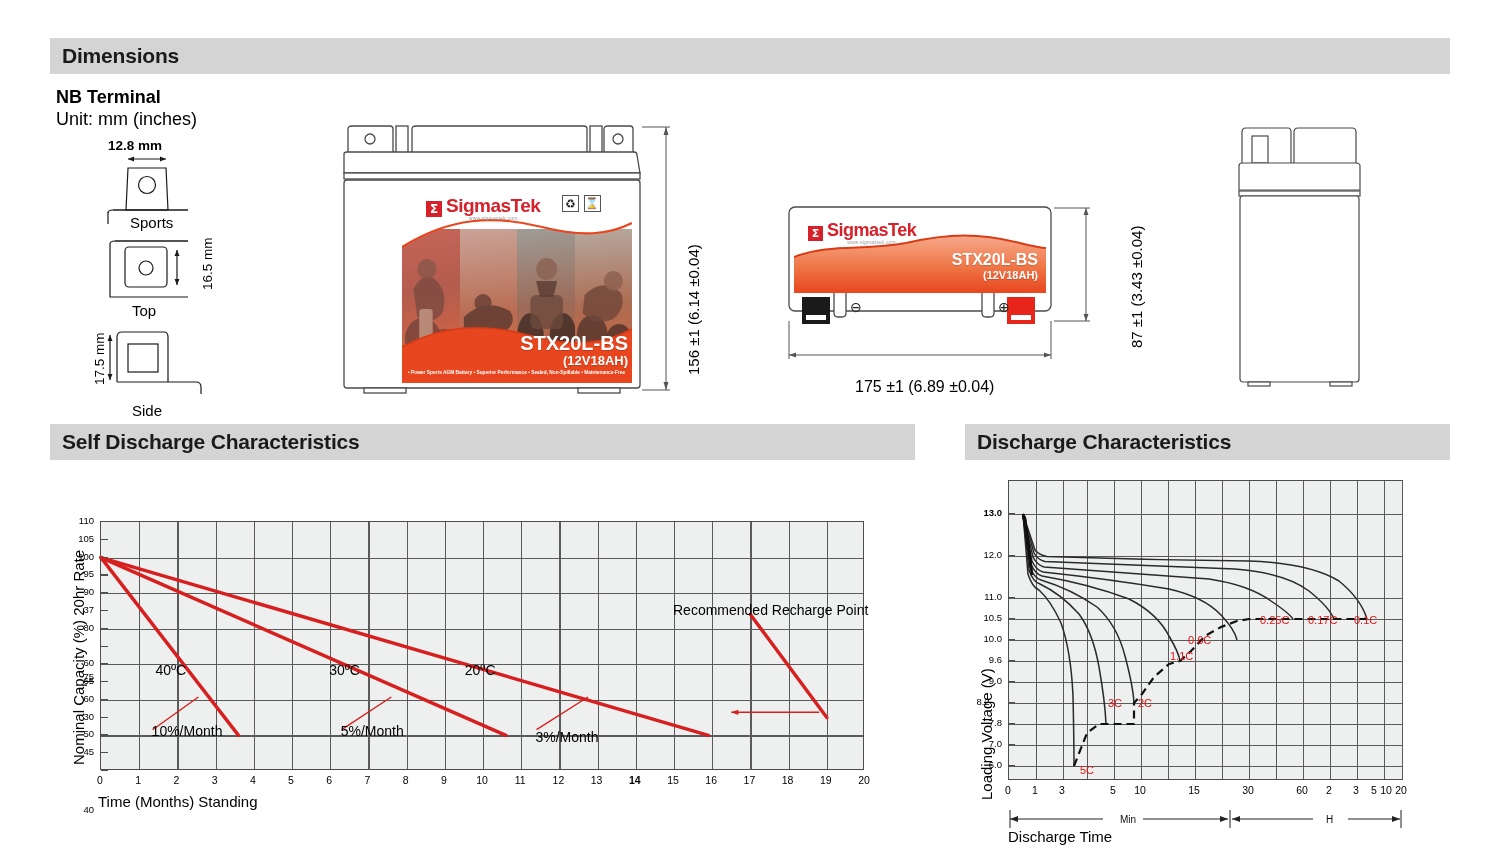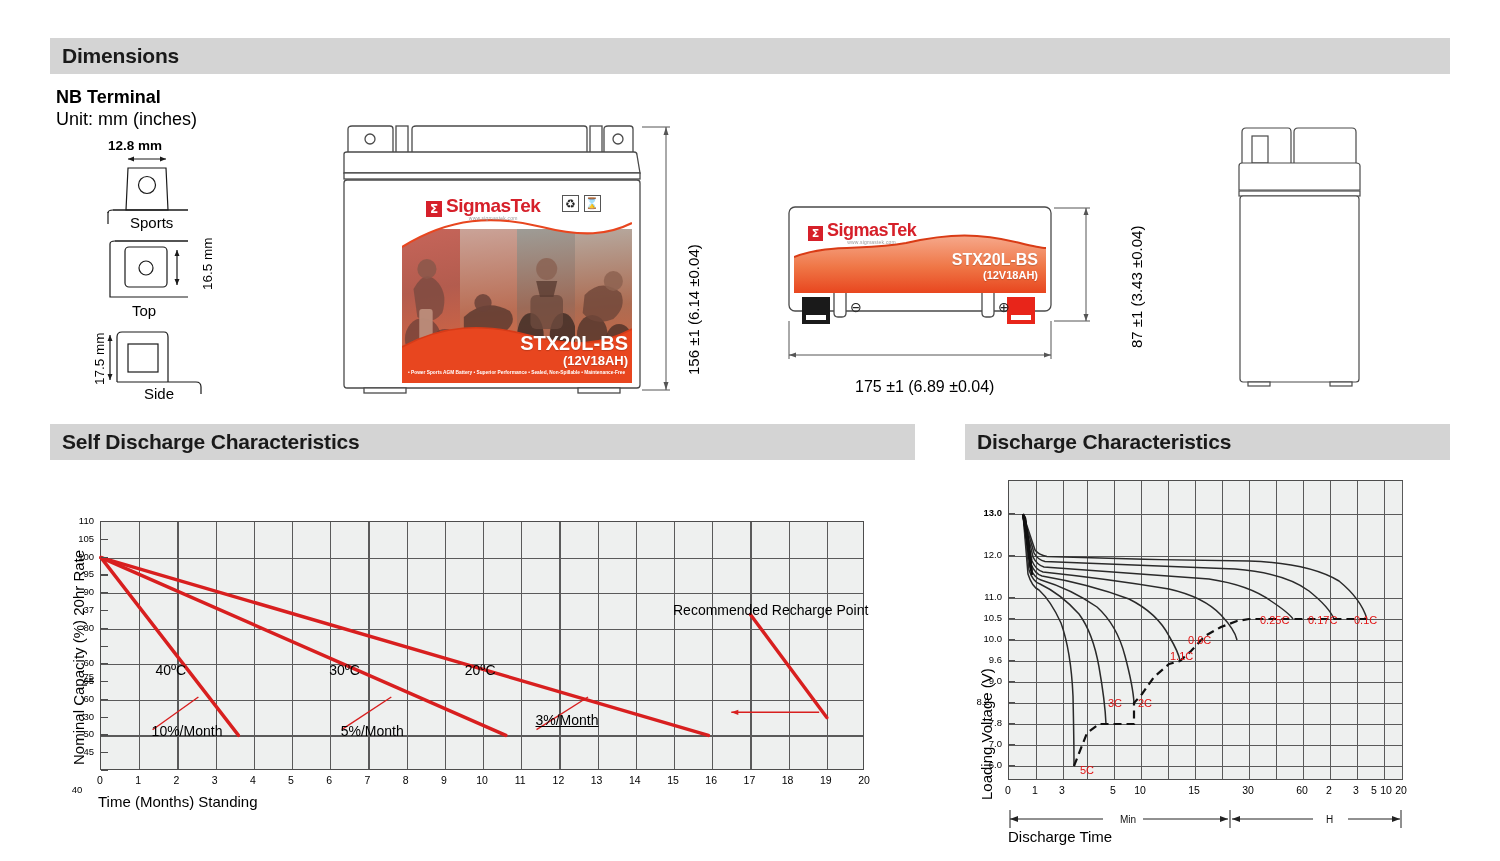--- a/index.html
+++ b/index.html
@@ -194,21 +194,21 @@
       <rect x="68" y="212" width="30" height="28"></rect>
       <path d="M108 250 L136 250 q5 0 5 5 L141 262"></path>
       <line x1="57" y1="250" x2="108" y2="250"></line>
 
       <line x1="50" y1="203" x2="50" y2="248"></line>
       <polygon points="50,203 47.5,209 52.5,209" fill="#1a1a1a" stroke="none"></polygon>
       <polygon points="50,248 47.5,242 52.5,242" fill="#1a1a1a" stroke="none"></polygon>
     </g>
   </svg>
   <div class="dim-text vert-text abs" style="left:32px; top:253px;">17.5 mm</div>
-  <div class="view-label abs" style="left:72px; top:253px;margin-left:12px;">Side</div>
+  <div class="view-label abs" style="left:72px; top:270px;">Side</div>
 </div>
 
 <div class="abs" id="batt-front">
   <svg width="312" height="272">
     <g stroke="#4a4a4a" stroke-width="1.3" fill="#ffffff">
 
       <path d="M10 4 q0 -3 4 -3 L52 1 q3 0 3 3 L55 28 L10 28 Z"></path>
       <rect x="58" y="1" width="12" height="27"></rect>
       <path d="M74 4 q0 -3 4 -3 L246 1 q3 0 3 3 L249 28 L74 28 Z"></path>
       <rect x="252" y="1" width="12" height="27"></rect>
@@ -424,21 +424,21 @@
       <polyline points="0.0,35.6 607.4,213.4" fill="none" stroke="#d81f1f" stroke-width="3.4" stroke-linecap="round"></polyline>
       <line x1="649.4" y1="92.5" x2="725.8" y2="195.6" stroke="#d81f1f" stroke-width="3.4" stroke-linecap="round"></line>
       <line x1="630.3" y1="190.3" x2="718.2" y2="190.3" stroke="#d81f1f" stroke-width="1.4"></line>
       <polygon points="630.3,190.3 637.3,187.7 637.3,192.9" fill="#d81f1f"></polygon>
       <line x1="51.6" y1="207.7" x2="97.4" y2="175.0" stroke="#d81f1f" stroke-width="1.4"></line>
       <line x1="240.7" y1="207.7" x2="290.3" y2="175.0" stroke="#d81f1f" stroke-width="1.4"></line>
       <line x1="435.5" y1="207.7" x2="487.0" y2="175.0" stroke="#d81f1f" stroke-width="1.4"></line>
     </svg>
 </div>
 <div id="sd-yticks">
-    <div class="tick-y" style="left:60px; top:784px; width:34px;text-align:center;">40</div>
+    <div class="tick-y" style="left:60px; top:804px; width:34px;">40</div>
     <div style="position:absolute; left:101px; top:770.0px; width:7px; height:1.2px; background:#4d4d4d;"></div>
     <div class="tick-y" style="left:60px; top:746.2px; width:34px;">45</div>
     <div style="position:absolute; left:101px; top:752.2px; width:7px; height:1.2px; background:#4d4d4d;"></div>
     <div class="tick-y" style="left:60px; top:728.4px; width:34px;">50</div>
     <div style="position:absolute; left:101px; top:734.4px; width:7px; height:1.2px; background:#4d4d4d;"></div>
     <div class="tick-y" style="left:60px; top:710.6px; width:34px;">30</div>
     <div style="position:absolute; left:101px; top:716.6px; width:7px; height:1.2px; background:#4d4d4d;"></div>
     <div class="tick-y" style="left:60px; top:692.9px; width:34px;">60</div>
     <div style="position:absolute; left:101px; top:698.9px; width:7px; height:1.2px; background:#4d4d4d;"></div>
     <div class="tick-y" style="left:60px; top:675.1px; width:34px;">65</div>
@@ -470,35 +470,35 @@
     <div class="tick-x" style="left:240.8px; top:774px; width:24px;">4</div>
     <div class="tick-x" style="left:279.0px; top:774px; width:24px;">5</div>
     <div class="tick-x" style="left:317.2px; top:774px; width:24px;">6</div>
     <div class="tick-x" style="left:355.4px; top:774px; width:24px;">7</div>
     <div class="tick-x" style="left:393.6px; top:774px; width:24px;">8</div>
     <div class="tick-x" style="left:431.8px; top:774px; width:24px;">9</div>
     <div class="tick-x" style="left:470.0px; top:774px; width:24px;">10</div>
     <div class="tick-x" style="left:508.2px; top:774px; width:24px;">11</div>
     <div class="tick-x" style="left:546.4px; top:774px; width:24px;">12</div>
     <div class="tick-x" style="left:584.6px; top:774px; width:24px;">13</div>
-    <div class="tick-x" style="left:622.8px; top:774px; width:24px;">14</div>
+    <div class="tick-x" style="left:622.8px; top:774px; width:24px;font-weight:bold;">14</div>
     <div class="tick-x" style="left:661.0px; top:774px; width:24px;">15</div>
     <div class="tick-x" style="left:699.2px; top:774px; width:24px;">16</div>
     <div class="tick-x" style="left:737.4px; top:774px; width:24px;">17</div>
     <div class="tick-x" style="left:775.6px; top:774px; width:24px;">18</div>
     <div class="tick-x" style="left:813.8px; top:774px; width:24px;">19</div>
     <div class="tick-x" style="left:852.0px; top:774px; width:24px;">20</div>
   </div>
 <div id="sd-annos">
     <div class="chart-note" style="left:155.4px; top:662.4px;">40ºC</div>
     <div class="chart-note" style="left:329.2px; top:662.4px;">30ºC</div>
     <div class="chart-note" style="left:464.8px; top:662.4px;">20ºC</div>
     <div class="chart-note" style="left:151.6px; top:722.9px;">10%/Month</div>
     <div class="chart-note" style="left:340.7px; top:722.9px;">5%/Month</div>
-    <div class="chart-note" style="left:535.5px; top:712px;text-decoration:underline;">3%/Month</div>
+    <div class="chart-note" style="left:535.5px; top:729px;">3%/Month</div>
     <div class="chart-note" style="left:673.0px; top:601.9px;">Recommended Recharge Point</div>
   </div>
 
 <div class="section-bar" id="discharge-bar">
   <span class="title">Discharge Characteristics</span>
 </div>
 
 <div class="axis-title vert-text" style="left:978px; top:800px;">Loading  Voltage (V)</div>
 <div class="axis-title" style="left:1008px; top:828px;">Discharge Time</div>
 

